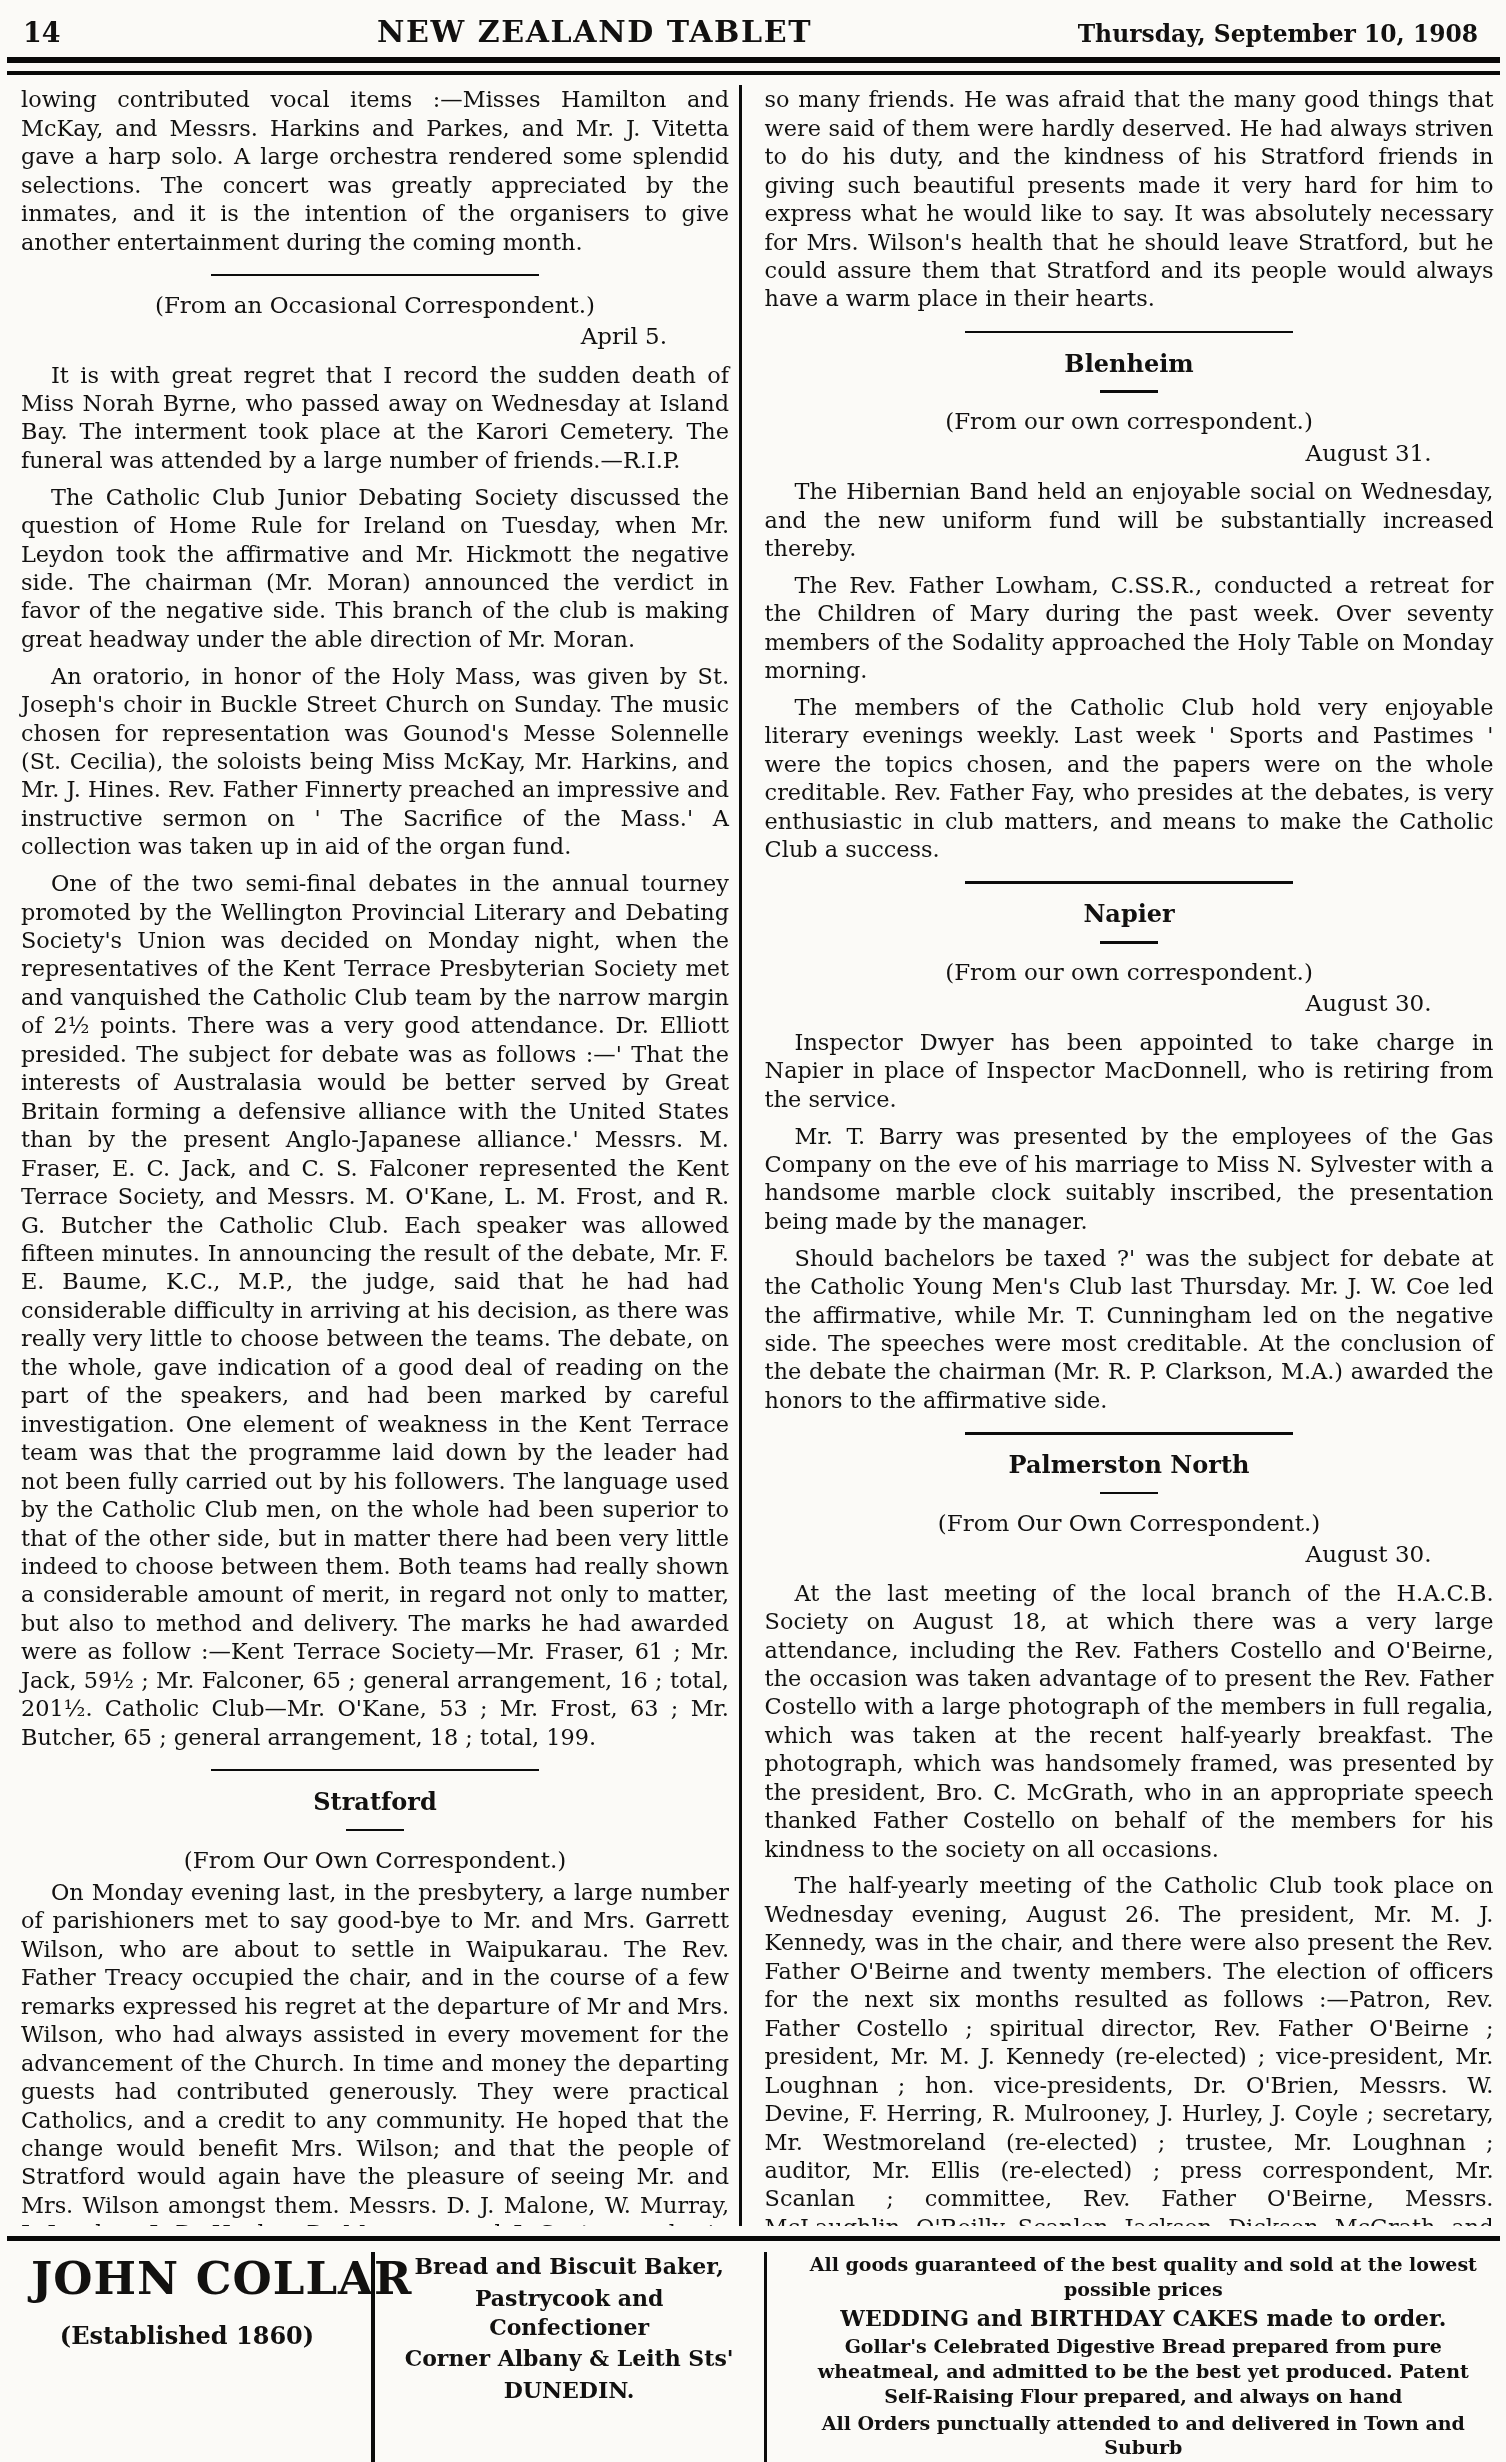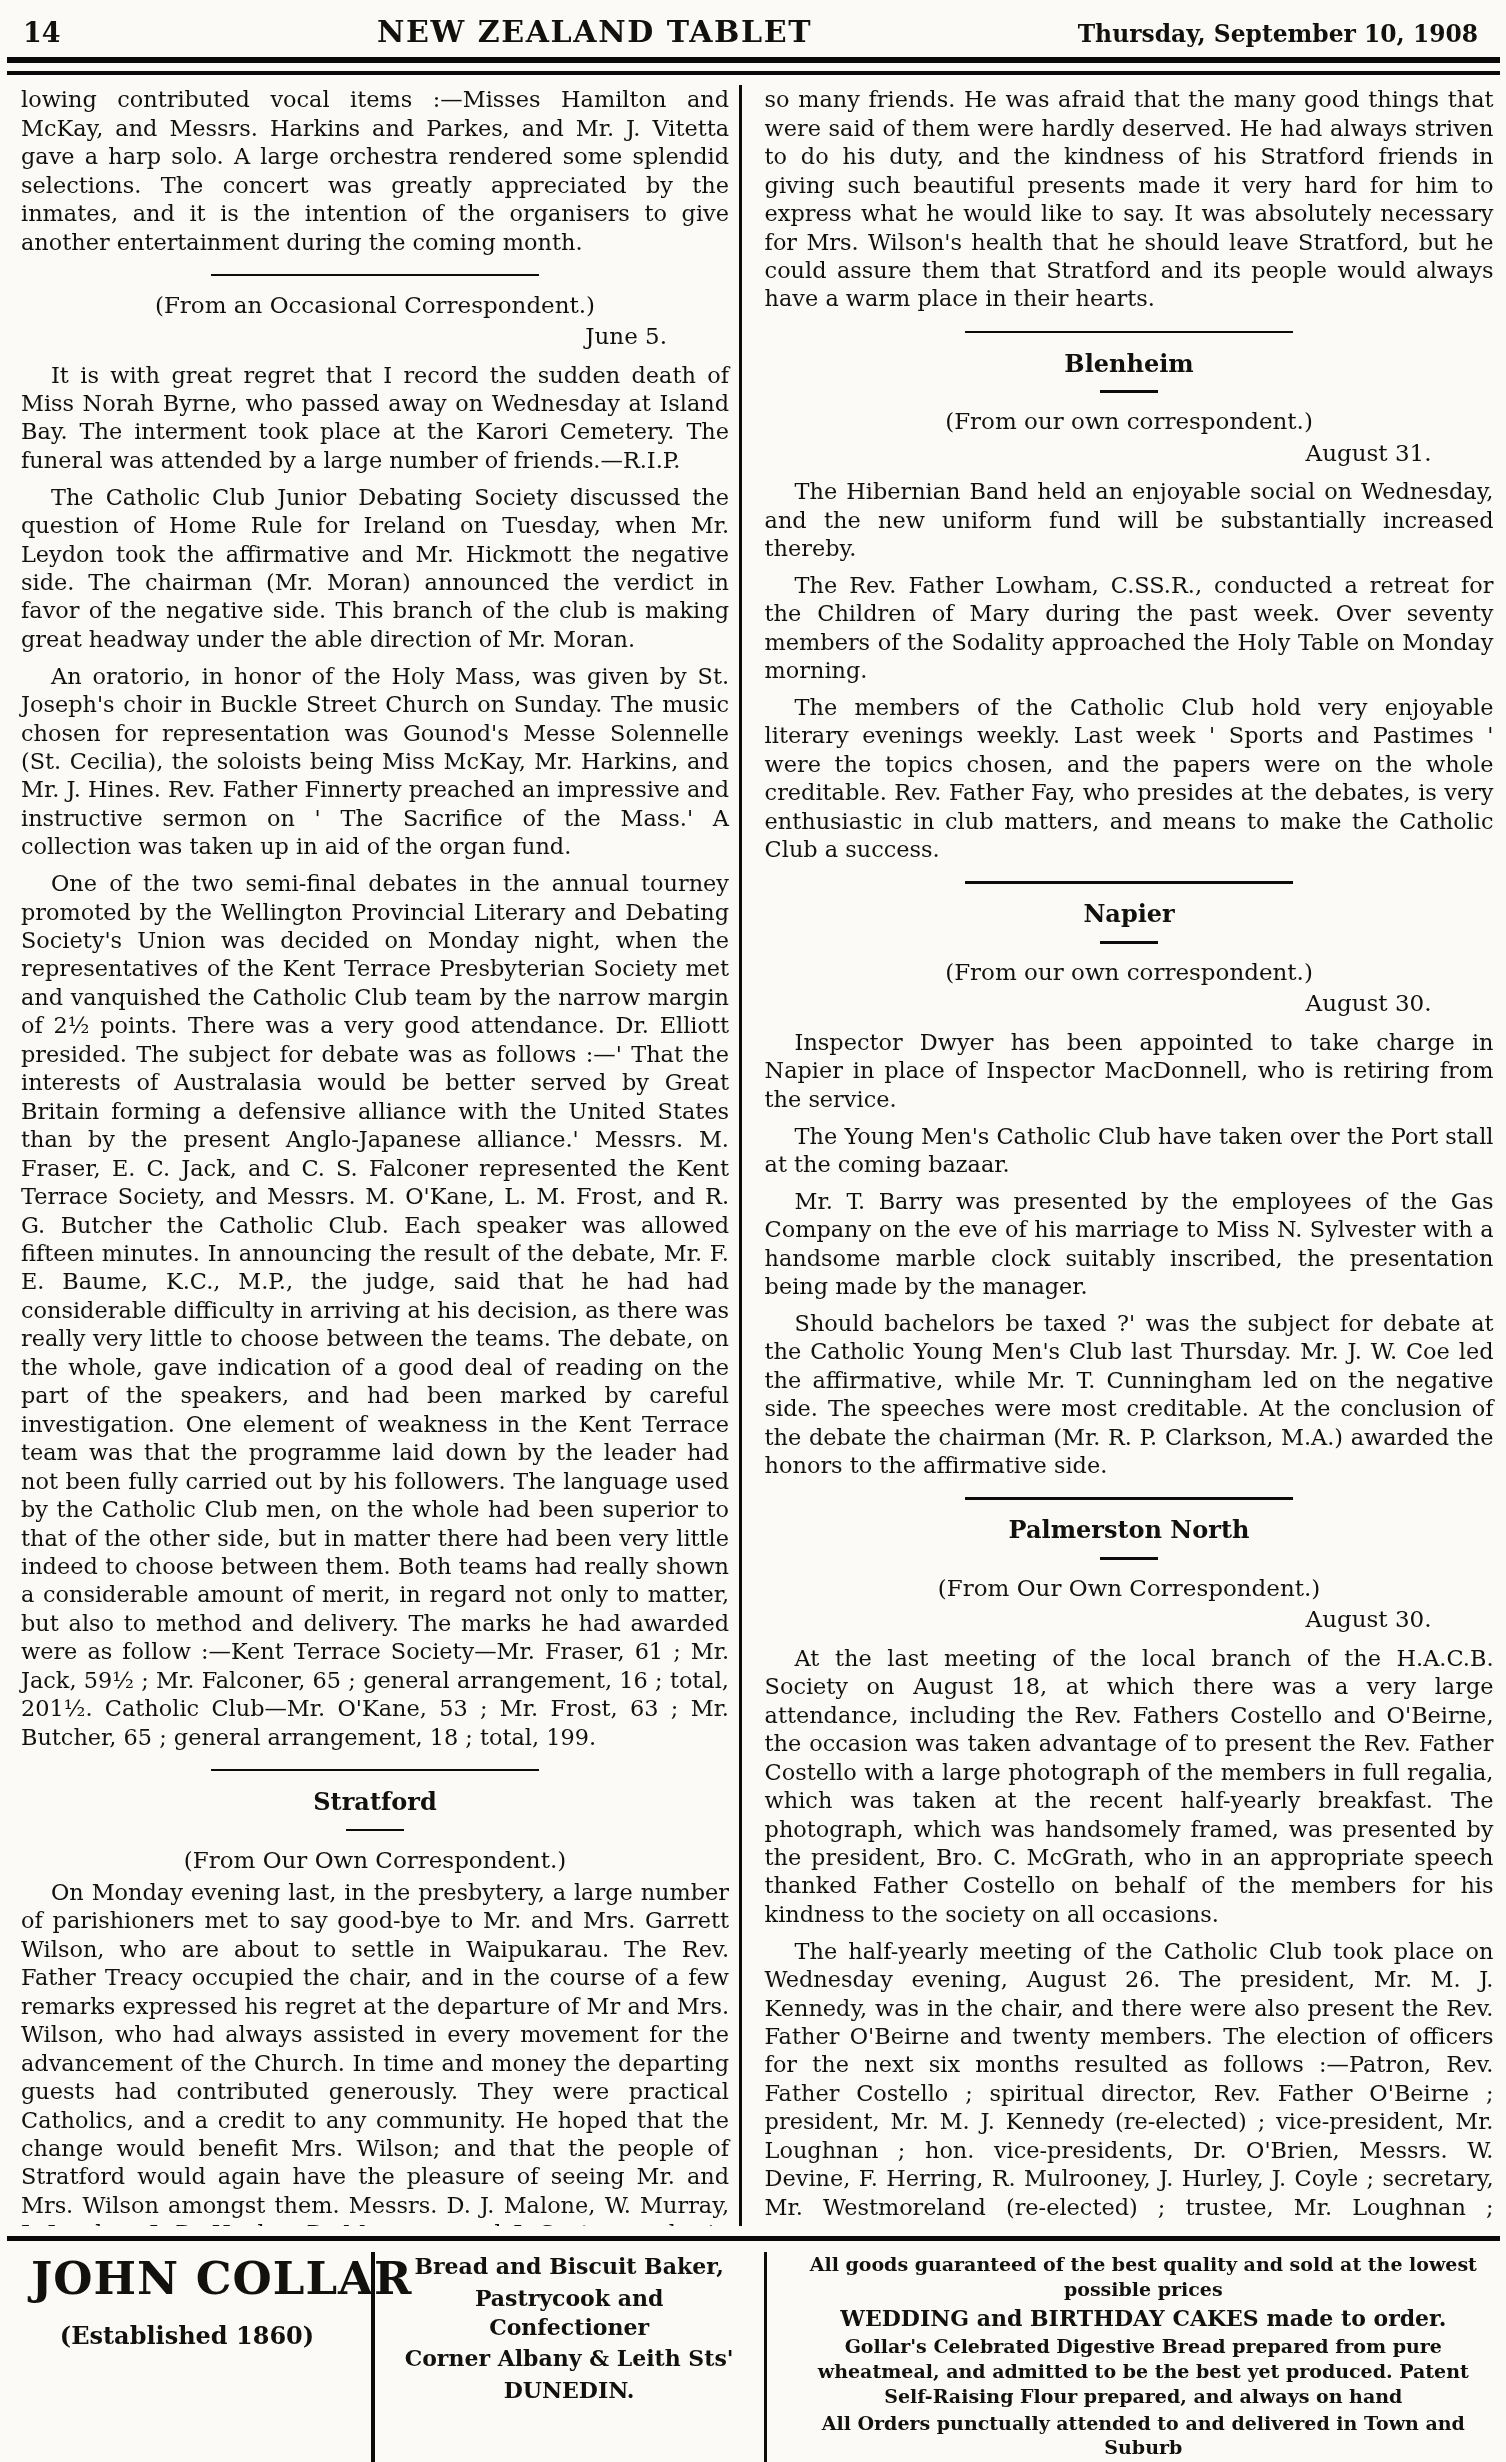--- a/index.html
+++ b/index.html
@@ -79,21 +79,21 @@
     <div class="r2"></div>
   </div>
 
   <div class="columns">
 
     <div class="col-left">
       <p class="body-text no-indent">lowing contributed vocal items :—Misses Hamilton and McKay, and Messrs. Harkins and Parkes, and Mr. J. Vitetta gave a harp solo.  A large orchestra rendered some splendid selections.  The concert was greatly appreciated by the inmates, and it is the intention of the organisers to give another entertainment during the coming month.</p>
 
       <div class="sec-rule"></div>
       <div class="byline">(From an Occasional Correspondent.)</div>
-      <div class="dateline">June 5.</div>
+      <div class="dateline">April 5.</div>
 
       <p class="body-text">It is with great regret that I record the sudden death of Miss Norah Byrne, who passed away on Wednesday at Island Bay.  The interment took place at the Karori Cemetery.  The funeral was attended by a large number of friends.—R.I.P.</p>
       <p class="body-text">The Catholic Club Junior Debating Society discussed the question of Home Rule for Ireland on Tuesday, when Mr. Leydon took the affirmative and Mr. Hickmott the negative side.  The chairman (Mr. Moran) announced the verdict in favor of the negative side.  This branch of the club is making great headway under the able direction of Mr. Moran.</p>
       <p class="body-text">An oratorio, in honor of the Holy Mass, was given by St. Joseph's choir in Buckle Street Church on Sunday.  The music chosen for representation was Gounod's Messe Solennelle (St. Cecilia), the soloists being Miss McKay, Mr. Harkins, and Mr. J. Hines.  Rev. Father Finnerty preached an impressive and instructive sermon on ' The Sacrifice of the Mass.'  A collection was taken up in aid of the organ fund.</p>
       <p class="body-text">One of the two semi-final debates in the annual tourney promoted by the Wellington Provincial Literary and Debating Society's Union was decided on Monday night, when the representatives of the Kent Terrace Presbyterian Society met and vanquished the Catholic Club team by the narrow margin of 2½ points.  There was a very good attendance.  Dr. Elliott presided.  The subject for debate was as follows :—' That the interests of Australasia would be better served by Great Britain forming a defensive alliance with the United States than by the present Anglo-Japanese alliance.'  Messrs. M. Fraser, E. C. Jack, and C. S. Falconer represented the Kent Terrace Society, and Messrs. M. O'Kane, L. M. Frost, and R. G. Butcher the Catholic Club.  Each speaker was allowed fifteen minutes.  In announcing the result of the debate, Mr. F. E. Baume, K.C., M.P., the judge, said that he had had considerable difficulty in arriving at his decision, as there was really very little to choose between the teams.  The debate, on the whole, gave indication of a good deal of reading on the part of the speakers, and had been marked by careful investigation.  One element of weakness in the Kent Terrace team was that the programme laid down by the leader had not been fully carried out by his followers.  The language used by the Catholic Club men, on the whole had been superior to that of the other side, but in matter there had been very little indeed to choose between them.  Both teams had really shown a considerable amount of merit, in regard not only to matter, but also to method and delivery.  The marks he had awarded were as follow :—Kent Terrace Society—Mr. Fraser, 61 ;  Mr. Jack, 59½ ;  Mr. Falconer, 65 ;  general arrangement, 16 ;  total, 201½.   Catholic Club—Mr. O'Kane, 53 ;  Mr. Frost, 63 ;  Mr. Butcher, 65 ;  general arrangement, 18 ;  total, 199.</p>
 
       <div class="sec-rule"></div>
       <div class="sec-heading">Stratford</div>
       <div class="head-rule"></div>
       <div class="byline">(From Our Own Correspondent.)</div>
@@ -114,21 +114,20 @@
       <p class="body-text">The Hibernian Band held an enjoyable social on Wednesday, and the new uniform fund will be substantially increased thereby.</p>
       <p class="body-text">The Rev. Father Lowham, C.SS.R., conducted a retreat for the Children of Mary during the past week.  Over seventy members of the Sodality approached the Holy Table on Monday morning.</p>
       <p class="body-text">The members of the Catholic Club hold very enjoyable literary evenings weekly.  Last week ' Sports and Pastimes ' were the topics chosen, and the papers were on the whole creditable.  Rev. Father Fay, who presides at the debates, is very enthusiastic in club matters, and means to make the Catholic Club a success.</p>
 
       <div class="sec-rule"></div>
       <div class="sec-heading">Napier</div>
       <div class="head-rule"></div>
       <div class="byline">(From our own correspondent.)</div>
       <div class="dateline">August 30.</div>
       <p class="body-text">Inspector Dwyer has been appointed to take charge in Napier in place of Inspector MacDonnell, who is retiring from the service.</p>
-      <p class="body-text">The Young Men's Catholic Club have taken over the Port stall at the coming bazaar.</p>
       <p class="body-text">Mr. T. Barry was presented by the employees of the Gas Company on the eve of his marriage to Miss N. Sylvester with a handsome marble clock suitably inscribed, the presentation being made by the manager.</p>
       <p class="body-text">Should bachelors be taxed ?' was the subject for debate at the Catholic Young Men's Club last Thursday.  Mr. J. W. Coe led the affirmative, while Mr. T. Cunningham led on the negative side.  The speeches were most creditable.  At the conclusion of the debate the chairman (Mr. R. P. Clarkson, M.A.) awarded the honors to the affirmative side.</p>
 
       <div class="sec-rule"></div>
       <div class="sec-heading">Palmerston North</div>
       <div class="head-rule"></div>
       <div class="byline">(From Our Own Correspondent.)</div>
       <div class="dateline">August 30.</div>
       <p class="body-text">At the last meeting of the local branch of the H.A.C.B. Society on August 18, at which there was a very large attendance, including the Rev. Fathers Costello and O'Beirne, the occasion was taken advantage of to present the Rev. Father Costello with a large photograph of the members in full regalia, which was taken at the recent half-yearly breakfast.  The photograph, which was handsomely framed, was presented by the president, Bro. C. McGrath, who in an appropriate speech thanked Father Costello on behalf of the members for his kindness to the society on all occasions.</p>
       <p class="body-text">The half-yearly meeting of the Catholic Club took place on Wednesday evening, August 26.  The president, Mr. M. J. Kennedy, was in the chair, and there were also present the Rev. Father O'Beirne and twenty members.  The election of officers for the next six months resulted as follows :—Patron, Rev. Father Costello ;  spiritual director, Rev. Father O'Beirne ;  president, Mr. M. J. Kennedy (re-elected) ;  vice-president, Mr. Loughnan ;  hon. vice-presidents, Dr. O'Brien, Messrs. W. Devine, F. Herring, R. Mulrooney, J. Hurley, J. Coyle ;  secretary, Mr. Westmoreland (re-elected) ;  trustee, Mr. Loughnan ;  auditor, Mr. Ellis (re-elected) ;  press correspondent, Mr. Scanlan ;  committee, Rev. Father O'Beirne, Messrs. McLaughlin, O'Reilly, Scanlon, Jackson, Dickson, McGrath, and Scott.  The debate for the evening then took place.  The subject chosen was, ' Is the reading of fiction an advantage or disadvantage ? '  The affirmative side was taken by Mr. Loughnan (leader), Messrs. McLaughlin and Amodeo, and the negative by Mr. Scanlan (leader), and Messrs. M. J. Kennedy and the Rev. Father O'Beirne.  The debate was very interesting, the various speakers acquitting themselves in a very creditable manner.  But the feature of the evening was the speech by Mr. Loughnan, leader of the affirmative.  By the unanimous vote of the audience the verdict was given in favor of the affirmative side.</p>

